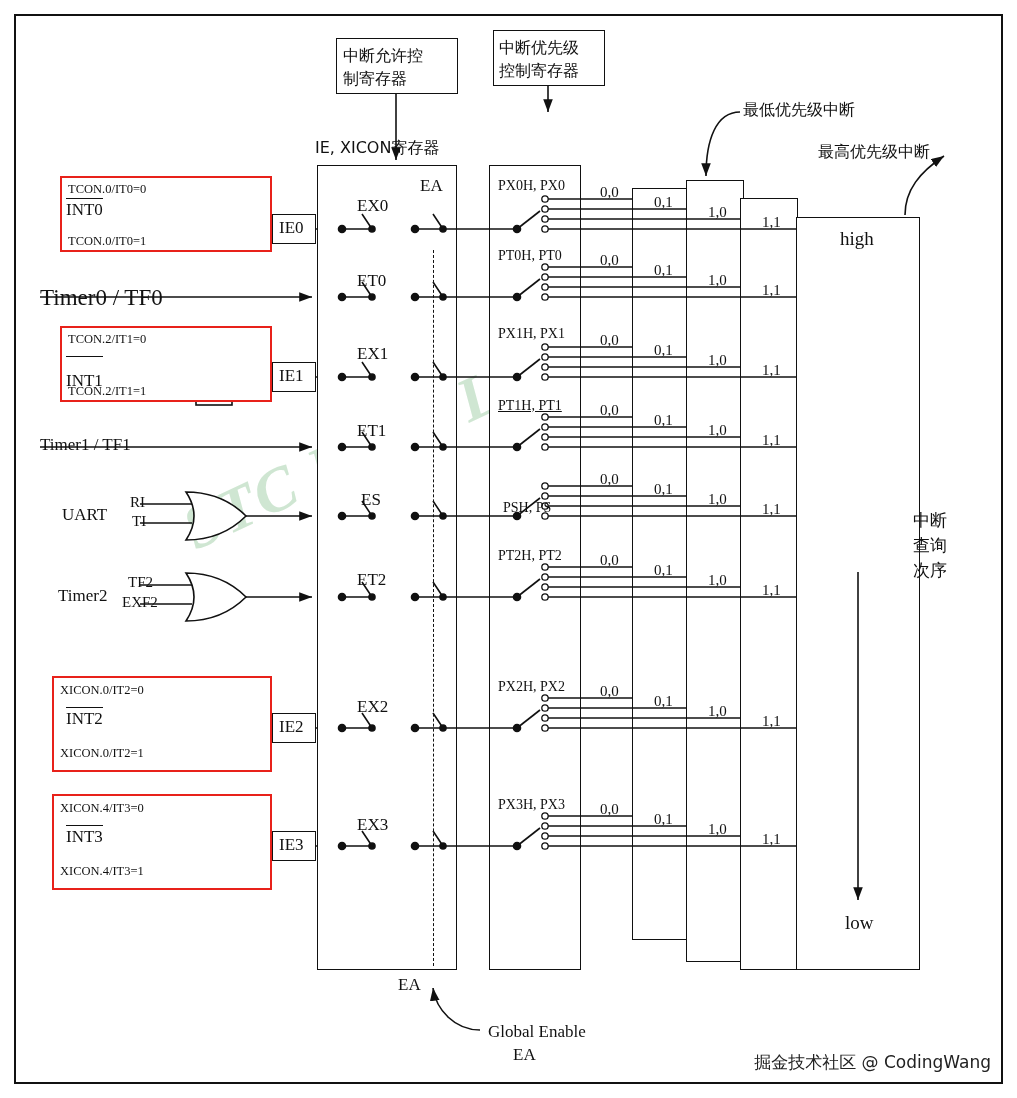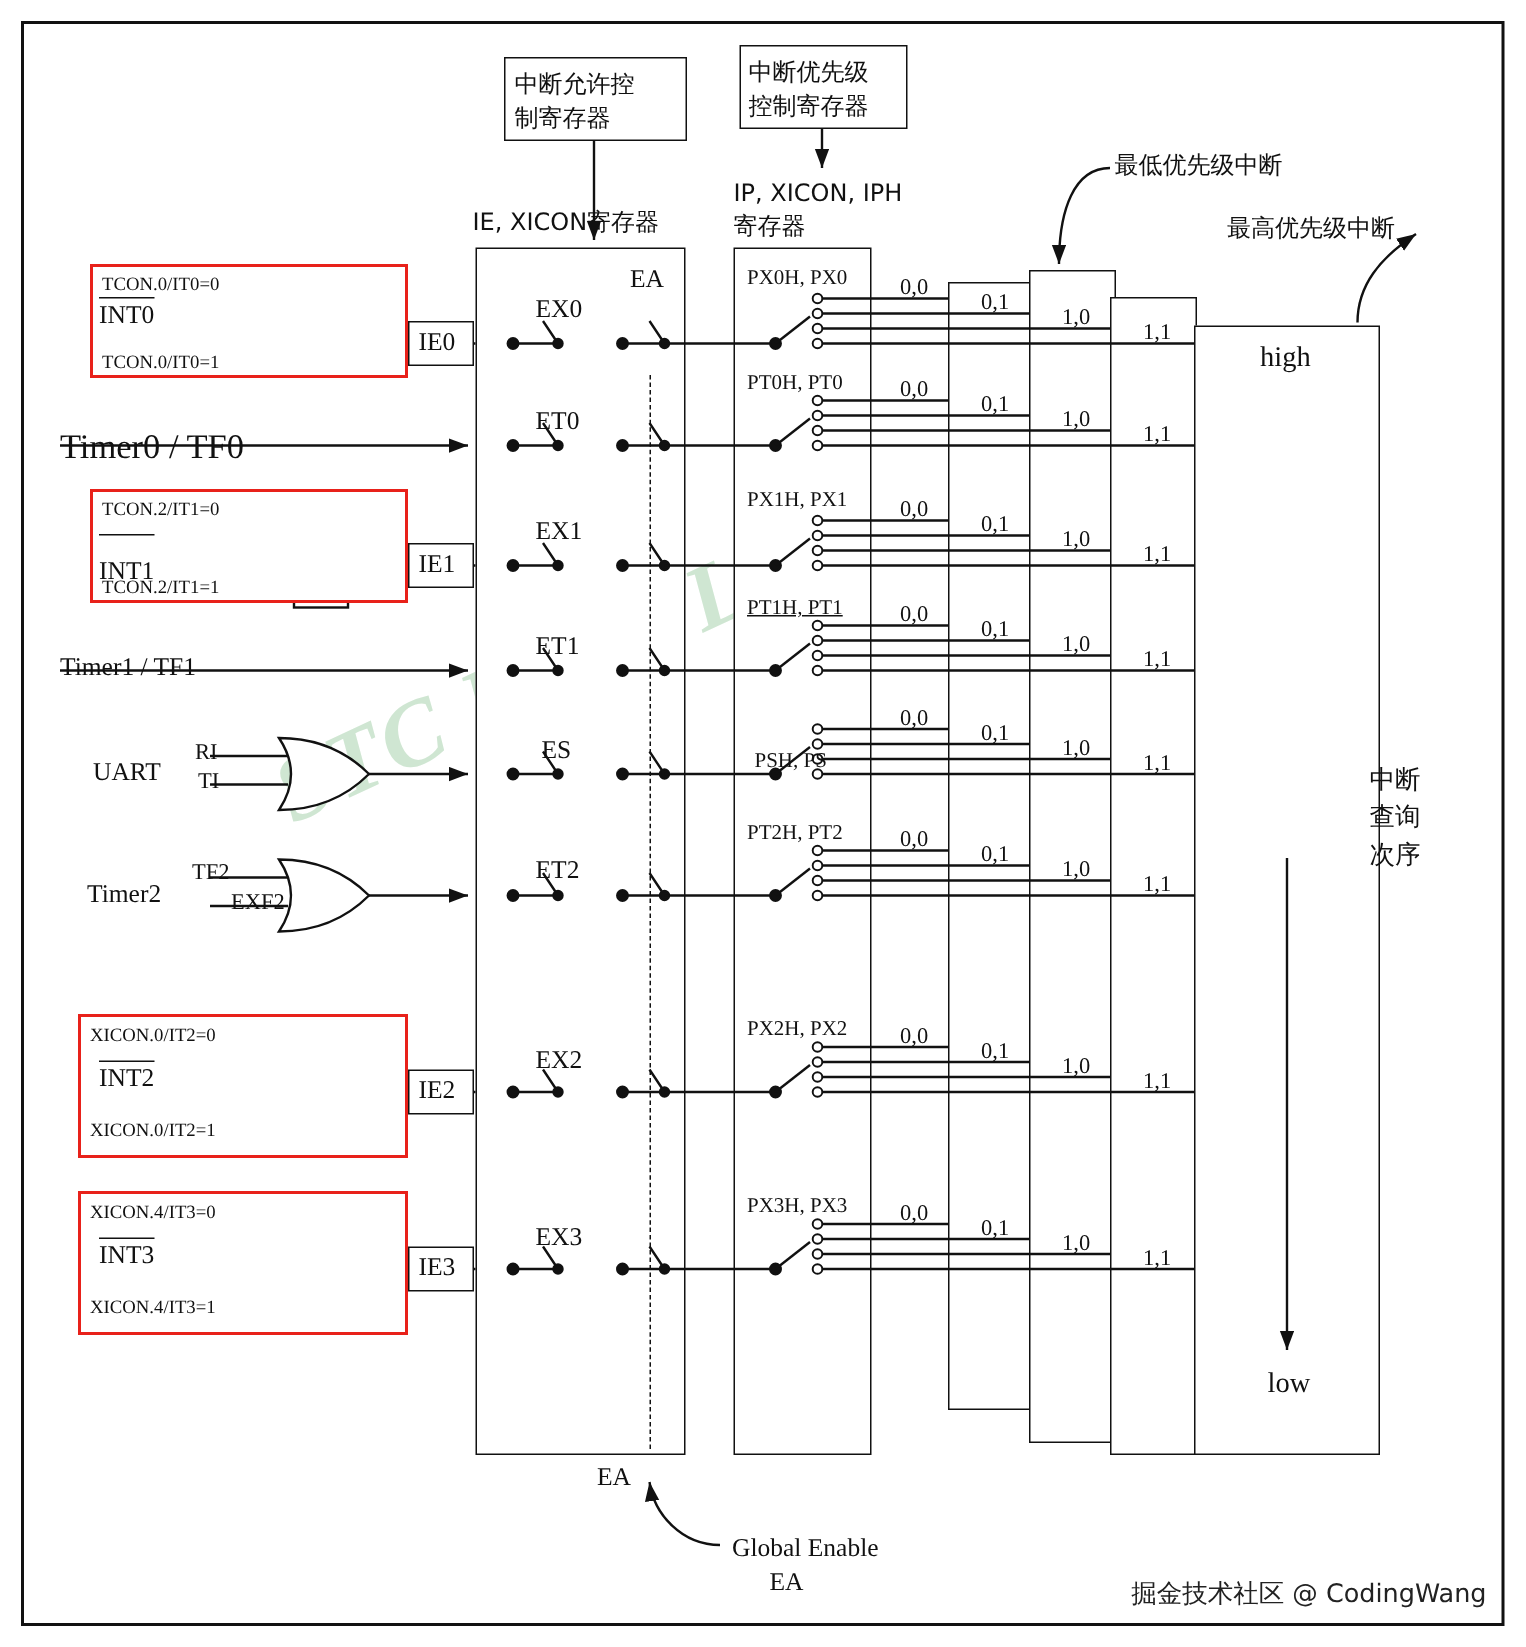--- a/index.html
+++ b/index.html
@@ -25,21 +25,20 @@
 
   <div class="wm" style="left:170px;top:420px;">STC MCU Lt</div>
 
   <div class="box" style="left:336px;top:38px;width:122px;height:56px;"></div>
   <div class="lbl cn" style="left:343px;top:44px;font-size:16px;line-height:23px;">中断允许控<br>制寄存器</div>
 
   <div class="box" style="left:493px;top:30px;width:112px;height:56px;"></div>
   <div class="lbl cn" style="left:499px;top:36px;font-size:16px;line-height:23px;">中断优先级<br>控制寄存器</div>
 
   <div class="lbl cn" style="left:315px;top:138px;font-size:16px;">IE, XICON寄存器</div>
-  <div class="lbl cn" style="left:489px;top:118px;font-size:16px;line-height:22px;">IP, XICON, IPH<br>寄存器</div>
 
   <div class="lbl cn" style="left:743px;top:100px;font-size:16px;">最低优先级中断</div>
   <div class="lbl cn" style="left:818px;top:142px;font-size:16px;">最高优先级中断</div>
 
   <div class="box" style="left:317px;top:165px;width:140px;height:805px;"></div>
   <div class="box" style="left:489px;top:165px;width:92px;height:805px;"></div>
 
   <div class="box" style="left:632px;top:188px;width:58px;height:752px;"></div>
   <div class="box" style="left:686px;top:180px;width:58px;height:782px;"></div>
   <div class="box" style="left:740px;top:198px;width:58px;height:772px;"></div>
@@ -334,21 +333,21 @@
   <div class="lbl" style="left:66px;top:825px;font-size:17px;border-top:1.5px solid #111;padding-top:1px;">INT3</div>
   <div class="lbl" style="left:60px;top:864px;font-size:12.5px;">XICON.4/IT3=1</div>
 
   <div class="lbl" style="left:40px;top:285px;font-size:23px;">Timer0 / TF0</div>
   <div class="lbl" style="left:40px;top:435px;font-size:17px;">Timer1 / TF1</div>
   <div class="lbl" style="left:62px;top:505px;font-size:17px;">UART</div>
   <div class="lbl" style="left:130px;top:494px;font-size:15px;">RI</div>
   <div class="lbl" style="left:132px;top:513px;font-size:15px;">TI</div>
   <div class="lbl" style="left:58px;top:586px;font-size:17px;">Timer2</div>
   <div class="lbl" style="left:128px;top:574px;font-size:15px;">TF2</div>
-  <div class="lbl" style="left:122px;top:594px;font-size:15px;margin-left:32px;">EXF2</div>
+  <div class="lbl" style="left:122px;top:594px;font-size:15px;">EXF2</div>
 
   <div class="lbl" style="left:357px;top:196px;font-size:17px;">EX0</div>
   <div class="lbl" style="left:357px;top:271px;font-size:17px;">ET0</div>
   <div class="lbl" style="left:357px;top:344px;font-size:17px;">EX1</div>
   <div class="lbl" style="left:357px;top:421px;font-size:17px;">ET1</div>
   <div class="lbl" style="left:361px;top:490px;font-size:17px;">ES</div>
   <div class="lbl" style="left:357px;top:570px;font-size:17px;">ET2</div>
   <div class="lbl" style="left:357px;top:697px;font-size:17px;">EX2</div>
   <div class="lbl" style="left:357px;top:815px;font-size:17px;">EX3</div>
 

